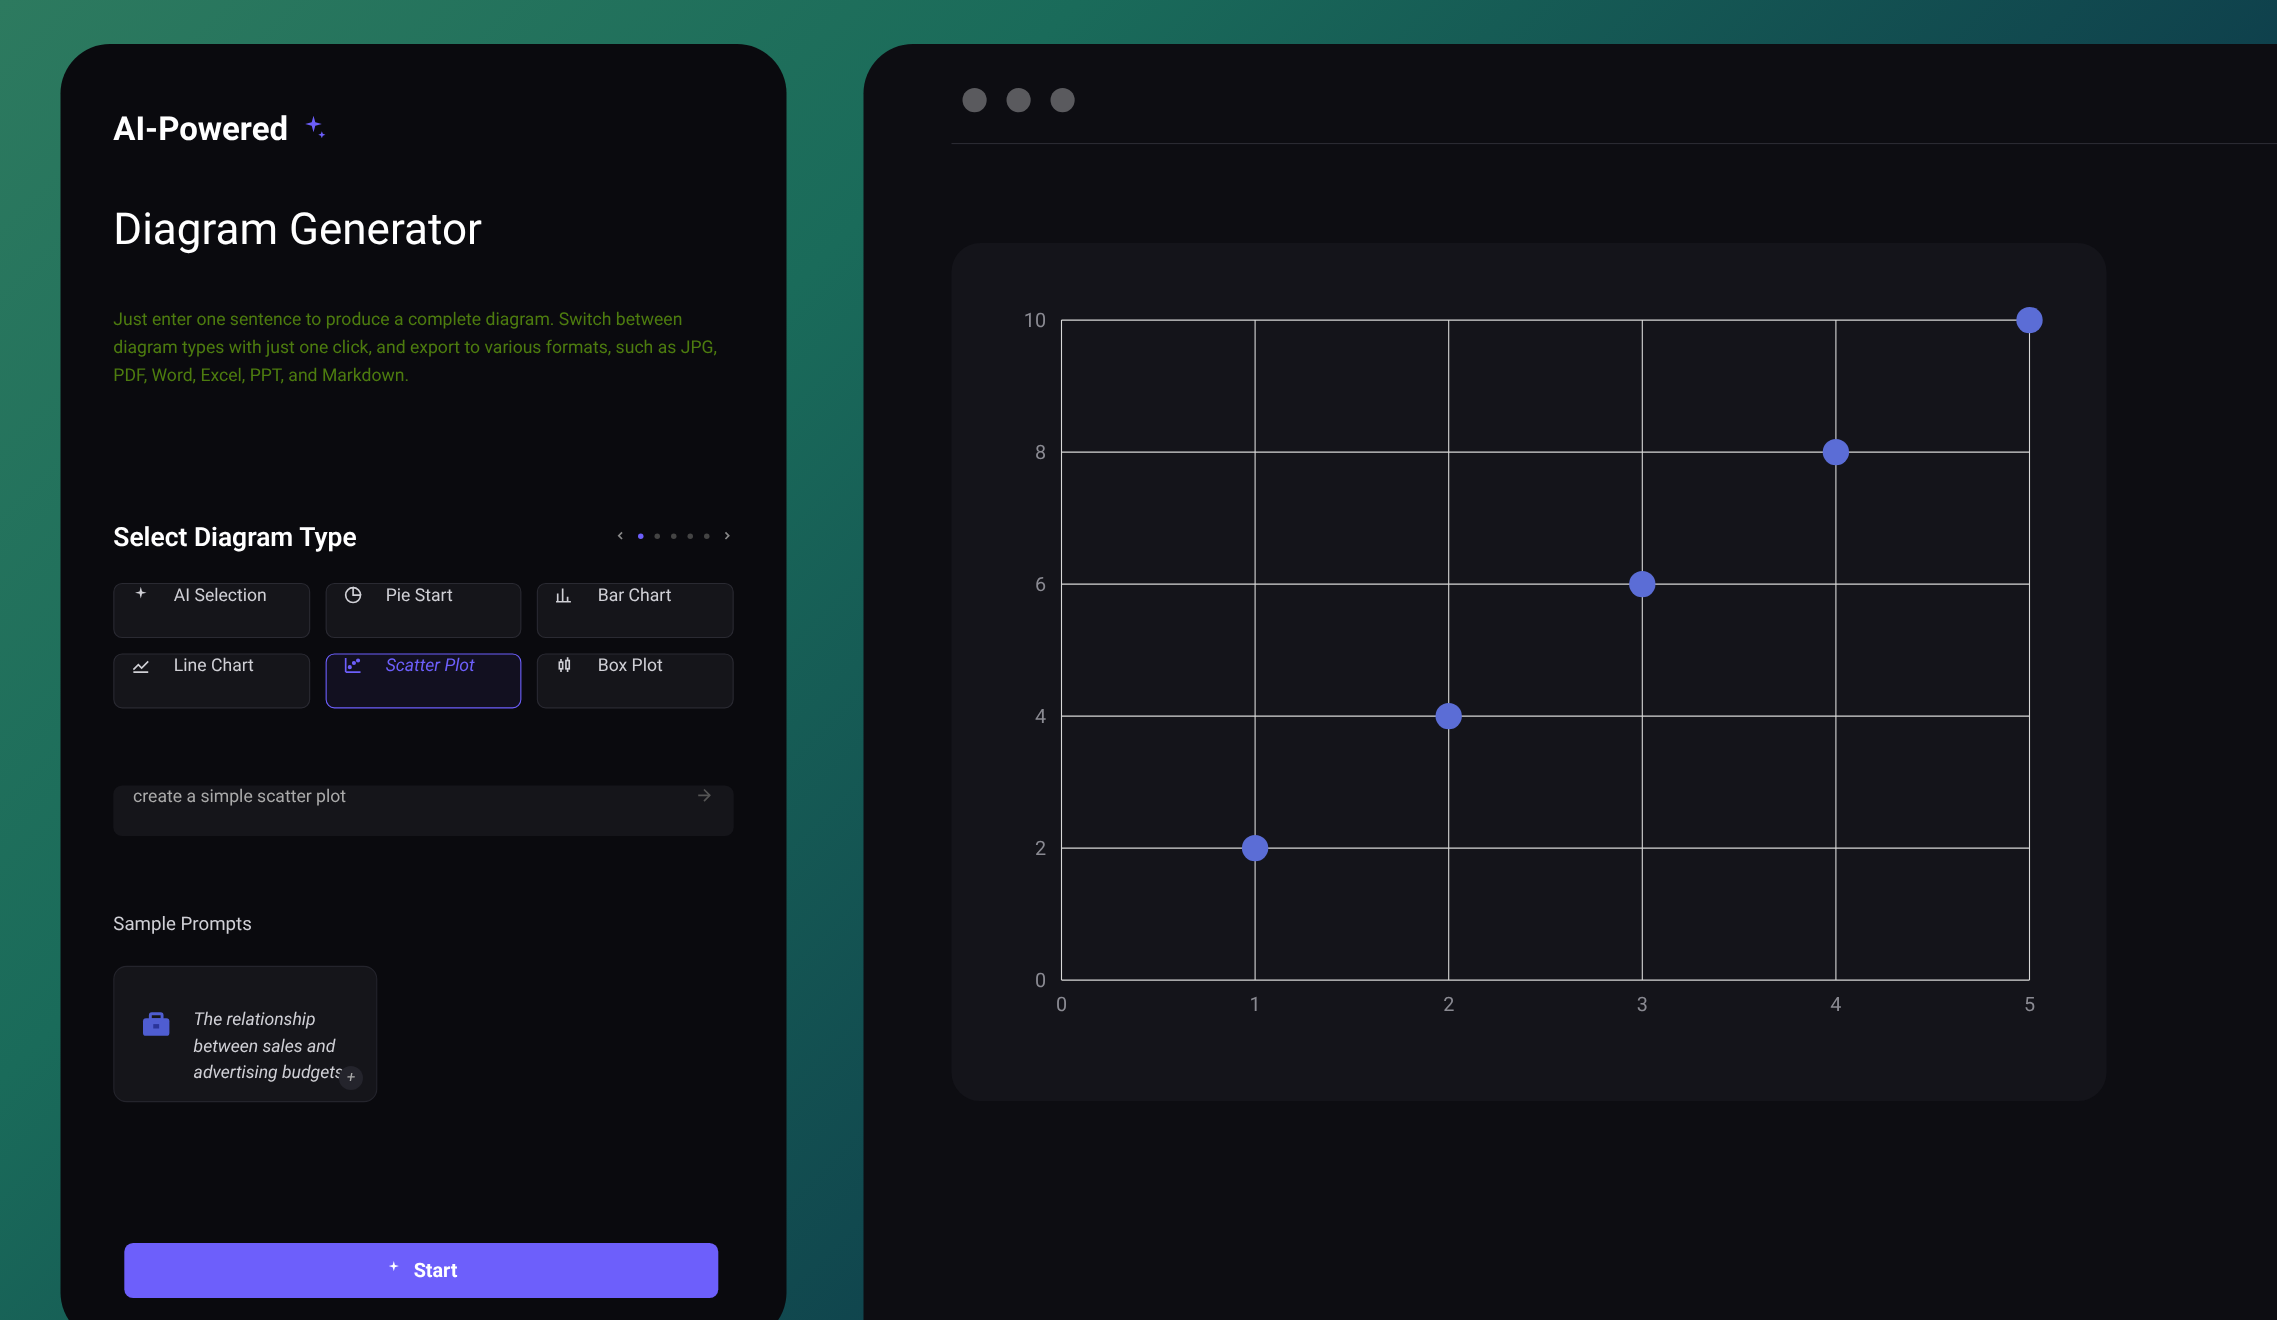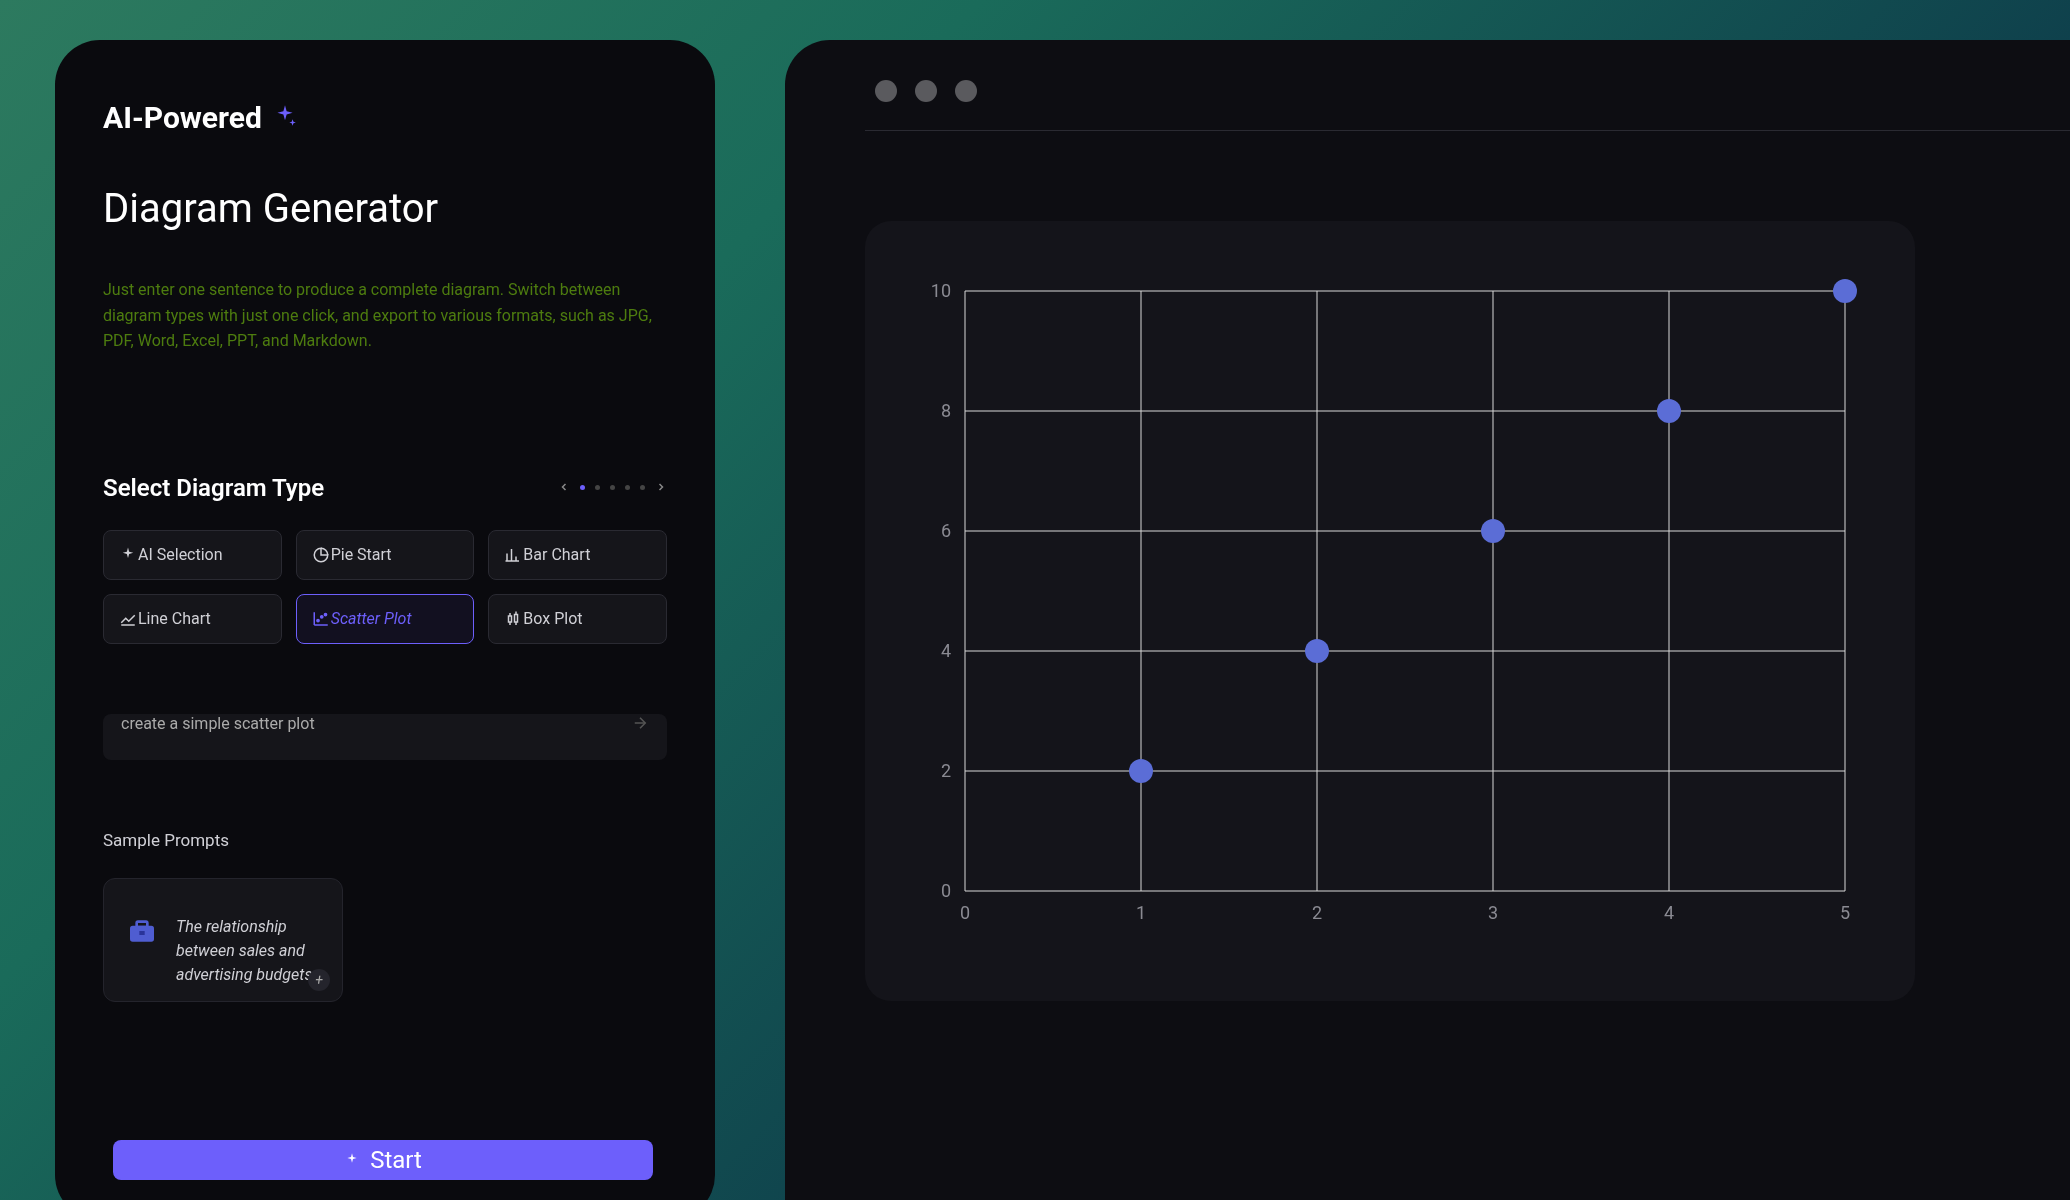--- a/index.html
+++ b/index.html
@@ -45,22 +45,22 @@
     .dots-nav .dot.active { background: #6d5ffb; }
     .chev { cursor: pointer; color: #888; }
 
     .type-grid { display: grid; grid-template-columns: repeat(3, 1fr); gap: 14px; margin-bottom: 70px; }
     .type-btn {
       height: 50px;
       background: #15151a;
       border: 1px solid #2a2a32;
       border-radius: 8px;
       display: flex;
-      align-items: center;
-      gap: 0;
+      align-items: flex-start;
+      gap: 20px;
       padding: 0 14px;
       color: #d0d0d6;
       font-size: 16px;
       cursor: pointer;
     }
     .type-btn.selected { border-color: #6d5ffb; color: #6d5ffb; background: rgba(109,95,251,0.08); font-style: italic; }
     .type-btn .ico { width: 20px; height: 20px; display: flex; align-items: center; justify-content: center; }
 
     .prompt-input-wrap {
       height: 46px;
@@ -105,28 +105,28 @@
       background: #24242c;
       display: flex; align-items: center; justify-content: center;
       color: #aaa;
       font-size: 14px;
       cursor: pointer;
     }
 
     .spacer { flex: 1; }
 
     .start-btn {
-      height: 40px;
+      height: 50px;
       width: 540px;
       background: #6d5ffb;
       border: none;
       border-radius: 8px;
       color: #fff;
-      font-size: 24px;
-      font-weight: 400;
+      font-size: 18px;
+      font-weight: 700;
       display: flex;
       align-items: center;
       justify-content: center;
       gap: 10px;
       cursor: pointer;
       margin-left: 10px;
     }
 
     
     .right-panel {

